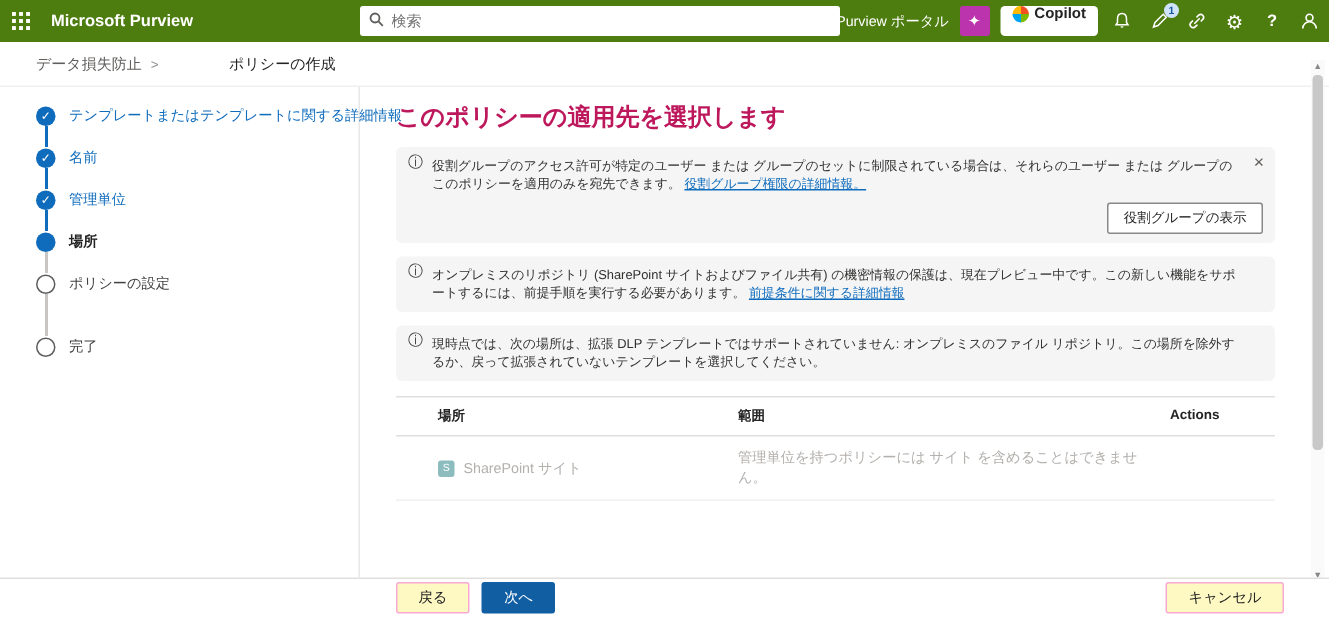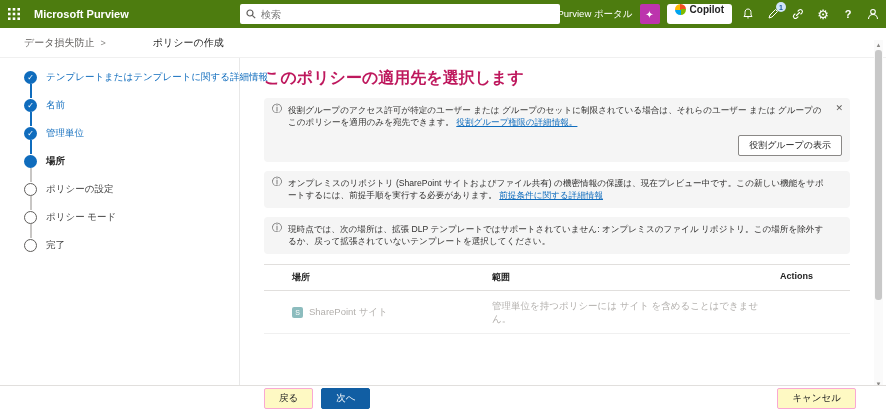--- a/index.html
+++ b/index.html
@@ -182,24 +182,20 @@
   <div class="step current">
     <div class="dot current"></div>
     <div class="step-label">場所</div>
   </div>
   <div class="connector"></div>
   <div class="step todo">
     <div class="dot todo"></div>
     <div class="step-label">ポリシーの設定</div>
   </div>
   <div class="connector"></div>
-  <div class="step todo">
-    <div class="dot todo"></div>
-    <div class="step-label">ポリシー モード</div>
-  </div>
   <div class="connector"></div>
   <div class="step todo">
     <div class="dot todo"></div>
     <div class="step-label">完了</div>
   </div>
 </div>
 
 <div class="main">
   <div class="page-title">このポリシーの適用先を選択します</div>
 

